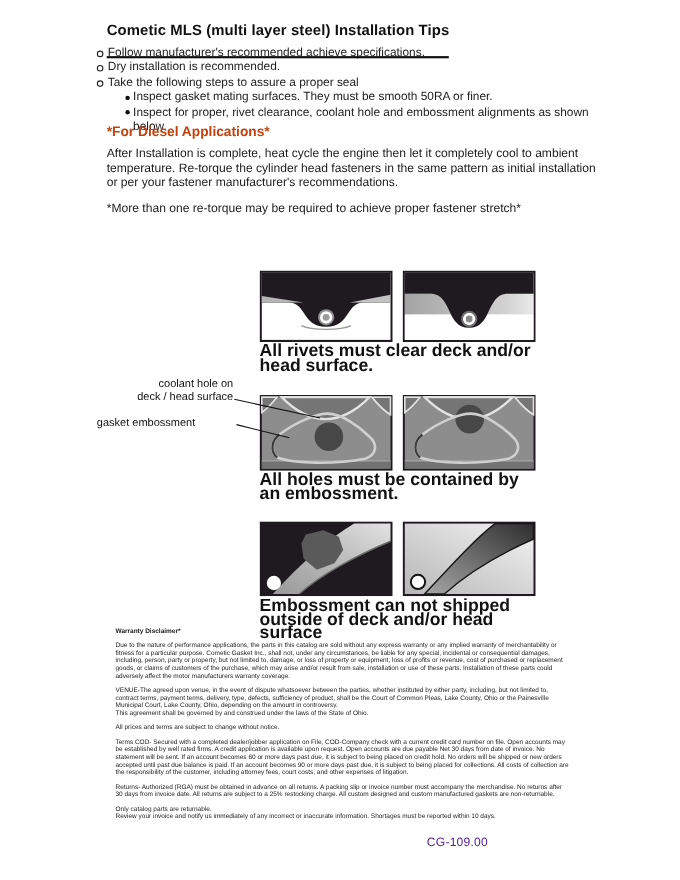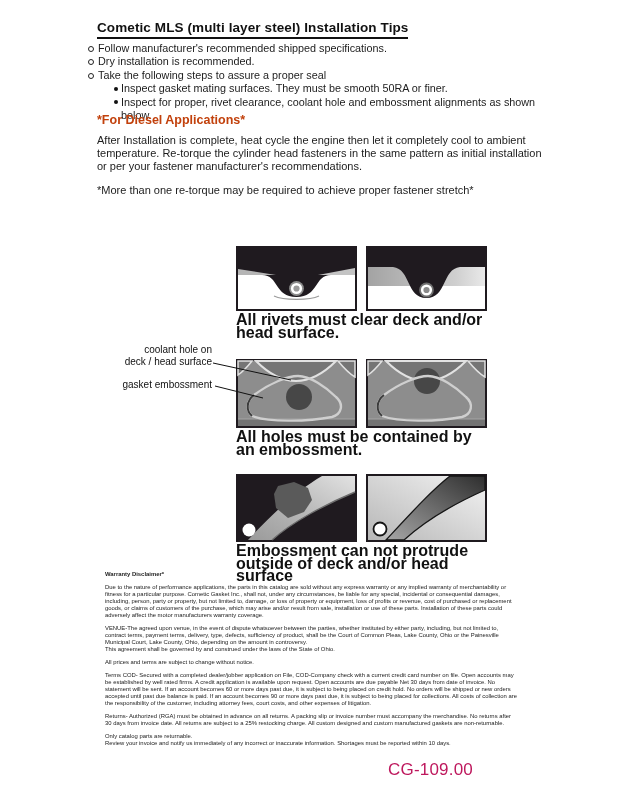--- a/index.html
+++ b/index.html
@@ -1,21 +1,21 @@
 <!DOCTYPE html>
 <html><head>
 <meta charset="utf-8">
 <style>
   html,body{margin:0;padding:0;background:#fff;}
   .page{position:relative;width:618px;height:800px;background:#ffffff;overflow:hidden;
         font-family:"Liberation Sans",sans-serif;color:#1c1c1c;}
 
   
   .title{position:absolute;left:97px;top:20px;margin:0;font-size:13.5px;font-weight:bold;
-         color:#111;border-bottom:2px solid #111;padding-bottom:2px;letter-spacing:.1px;}
+         color:#111;border-bottom:2px solid #111;padding-bottom:16px;letter-spacing:.1px;}
 
   
   .bullets{position:absolute;left:88px;top:42px;width:460px;font-size:10.8px;line-height:13.4px;}
   .b-row{display:flex;align-items:flex-start;}
   .ring{width:4px;height:4px;border:1px solid #222;border-radius:50%;margin:4px 4px 0 0;flex:0 0 auto;}
   .sub{margin-left:26px;}
   .dot{width:4px;height:4px;background:#111;border-radius:50%;margin:4.5px 3px 0 0;flex:0 0 auto;}
 
   
   .diesel{position:absolute;left:97px;top:113px;width:452px;}
@@ -31,45 +31,45 @@
   .panel2{height:69px;}
   .panel3{height:68px;}
   .dcaption{font-size:16px;font-weight:bold;color:#111;margin-top:3px;line-height:12.5px;}
   .cap3{width:234px;}
   .dblock2{margin-top:4px;}
   .dblock3{margin-top:2px;}
 
   
   .callouts{position:absolute;left:108px;top:344px;width:104px;text-align:right;
             font-size:10px;line-height:11.5px;color:#111;}
-  .callout2{position:absolute;left:88px;top:379px;width:124px;text-align:right;
+  .callout2{position:absolute;left:88px;top:379px;width:124px;
             font-size:10px;color:#111;}
   .callout-lines{position:absolute;left:0;top:0;pointer-events:none;}
 
   
   .disclaimer{position:absolute;left:105px;top:571px;width:412px;color:#222;}
   .disc-h{font-size:6.4px;font-weight:bold;margin:0 0 6px 0;}
   .disclaimer p{margin:0 0 6px 0;font-size:5.9px;line-height:7px;}
   .tight{margin-bottom:0 !important;}
   .tight2{margin-top:0;}
 
   
-  .footer{position:absolute;left:388px;top:760px;font-size:17px;color:#be185d;letter-spacing:.2px;}
+  .footer{position:absolute;left:388px;top:760px;font-size:11px;color:#4c1d95;letter-spacing:.2px;}
 </style>
 </head>
 <body>
 
 <div class="page">
 
   <h1 class="title">Cometic MLS (multi layer steel) Installation Tips</h1>
 
   <div class="bullets">
     <div class="b-row">
       <span class="ring"></span>
-      <span>Follow manufacturer's recommended shipped specifications.</span>
+      <span>Follow manufacturer's recommended achieve specifications.</span>
     </div>
     <div class="b-row">
       <span class="ring"></span>
       <span>Dry installation is recommended.</span>
     </div>
     <div class="b-row">
       <span class="ring"></span>
       <span>Take the following steps to assure a proper seal</span>
     </div>
     <div class="sub">
@@ -189,21 +189,21 @@
             <linearGradient id="bandW" x1="1" y1="0" x2="0" y2="1">
               <stop offset="0" stop-color="#2e2e2e"></stop>
                 <stop offset="1" stop-color="#a6a6a6"></stop>
             </linearGradient>
           </defs>
           <rect x="1" y="1" width="119" height="66" fill="url(#bgW)" stroke="#1f1a1f" stroke-width="2"></rect>
           <path d="M84,2 H119 V16 C92,28 60,46 38,66 H20 C46,38 66,16 84,2 Z" fill="url(#bandW)" stroke="#161616" stroke-width="1.3"></path>
           <circle cx="14" cy="55" r="6.5" fill="#ffffff" stroke="#141414" stroke-width="1.8"></circle>
         </svg>
       </div>
-      <div class="dcaption cap3">Embossment can not protrude outside of deck and/or head surface</div>
+      <div class="dcaption cap3">Embossment can not shipped outside of deck and/or head surface</div>
     </div>
   </div>
 
   <div class="callouts">
     <div>coolant hole on</div>
     <div>deck / head surface</div>
   </div>
   <div class="callout2">
     <span>gasket embossment</span>
   </div>

